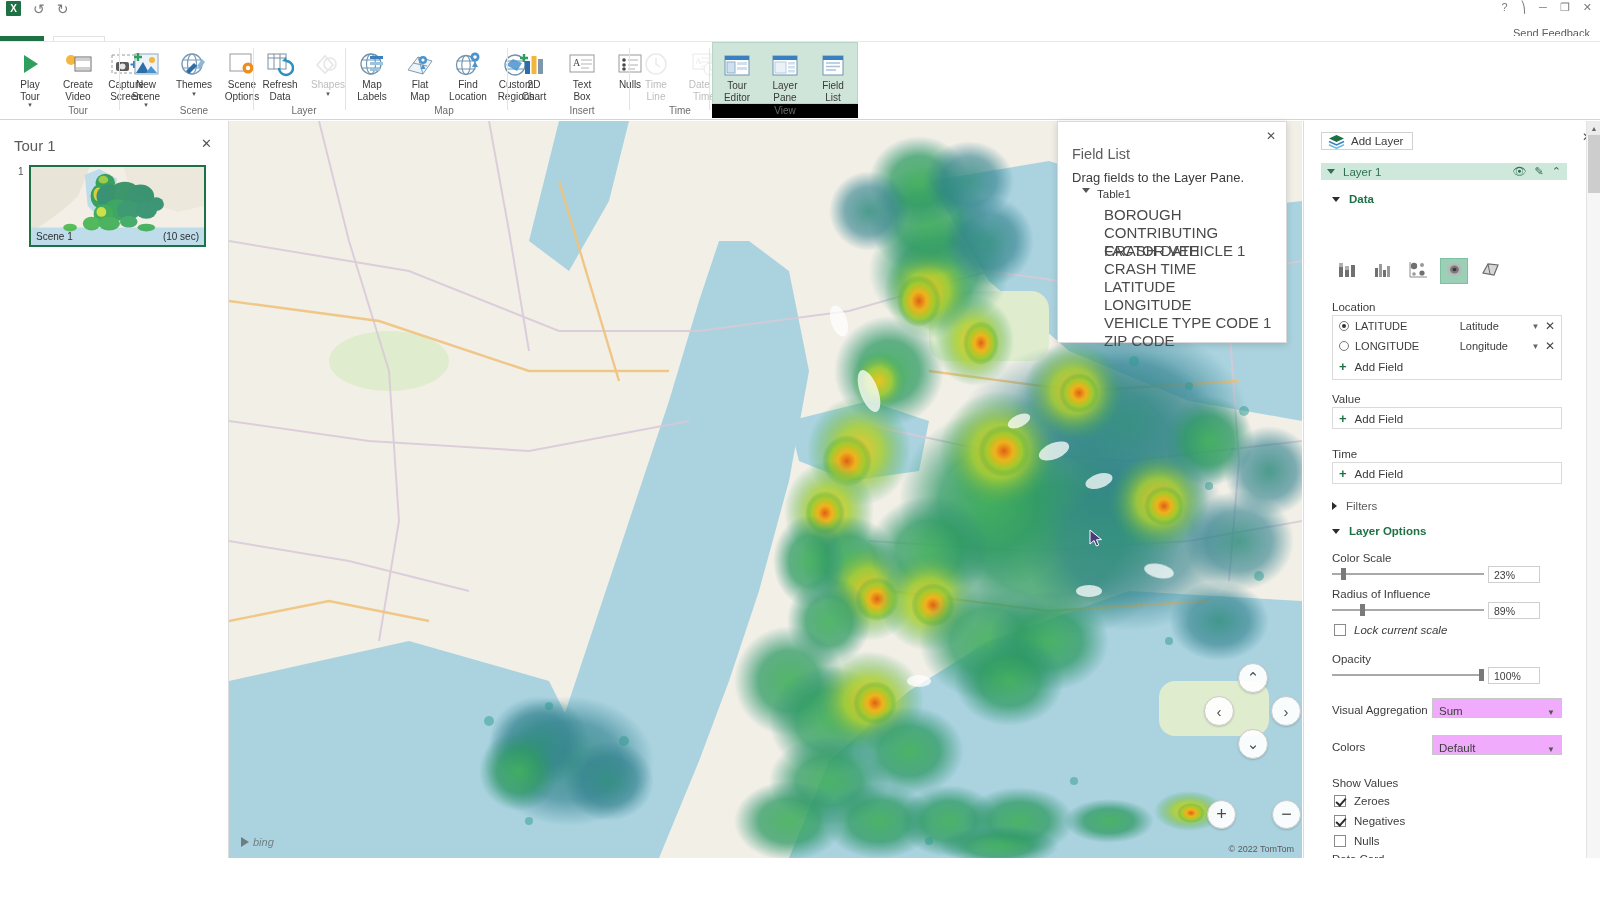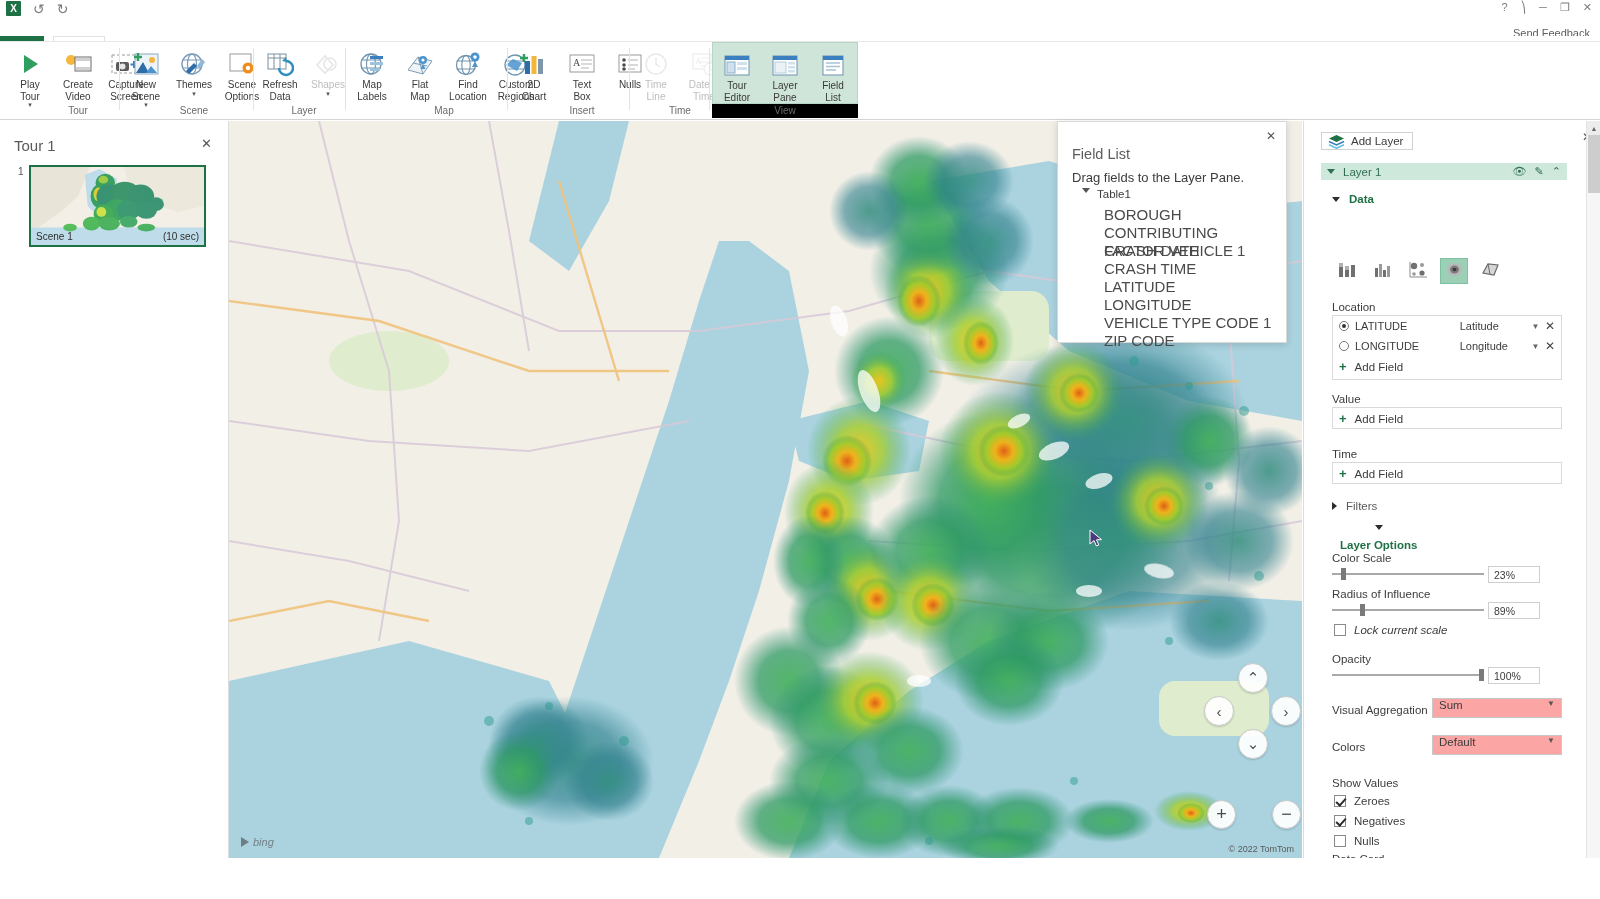--- a/index.html
+++ b/index.html
@@ -189,22 +189,22 @@
     position:absolute; width:52px; height:17px; border:1px solid #cfcfcf; background:#fff;
     font-size:10.5px; color:#3c3c3c; display:flex; align-items:center; padding-left:5px;
   }
   .chk { position:absolute; display:flex; align-items:center; gap:8px; font-size:11.5px; color:#3c3c3c; cursor:pointer; }
   .cbox { width:12px;height:12px;border:1px solid #8a8a8a;background:#fff;position:relative;flex:none;}
   .cbox.on::after{
     content:"";position:absolute;left:3px;top:0px;width:4px;height:8px;
     border:solid #2c2c2c;border-width:0 2px 2px 0;transform:rotate(42deg);
   }
   .selbox {
-    position:absolute; height:20px; border:1px solid #c8c8c8; background:#fca5a5;
-    font-size:11.5px; color:#3c3c3c; display:flex; align-items:flex-start;
+    position:absolute; height:20px; border:1px solid #c8c8c8; background:#f0abfc;
+    font-size:11.5px; color:#3c3c3c; display:flex; align-items:flex-end;
     padding:0 6px; cursor:pointer;
   }
   .selbox .cv { margin-left:auto; font-size:8px; color:#555; }
 
   .vsb { position:absolute; right:0; top:0; width:14px; height:737px; background:#f6f6f6; border-left:1px solid #e3e3e3; }
   .vsb .arr { width:14px; height:14px; display:flex; align-items:center; justify-content:center; font-size:7px; color:#666; background:#ececec;}
   .vsb .thumbv { position:absolute; top:14px; left:1px; width:12px; height:58px; background:#cdcdcd; }
 
   
   .statusbar {
@@ -882,21 +882,21 @@
           <span class="pl">+</span>
           <span>Add Field</span>
         </div>
       </div>
 
       <div class="sec-hdr closed" style="left:28px; top:337px;">
         <span class="tri-r"></span>
         <span>Filters</span>
       </div>
 
-      <div class="sec-hdr open" style="left:36px; top:362px;flex-direction:column;">
+      <div class="sec-hdr open" style="left:28px; top:362px;">
         <span class="tri-d"></span>
         <span>Layer Options</span>
       </div>
 
       <div class="lbl" style="left:28px; top:389px;">Color Scale</div>
       <div class="slider" style="left:28px; top:404px; width:152px;">
         <div class="track"></div>
         <div class="thumb" style="left:9px;"></div>
       </div>
       <div class="pctbox" style="left:184px; top:403px;">23%</div>

